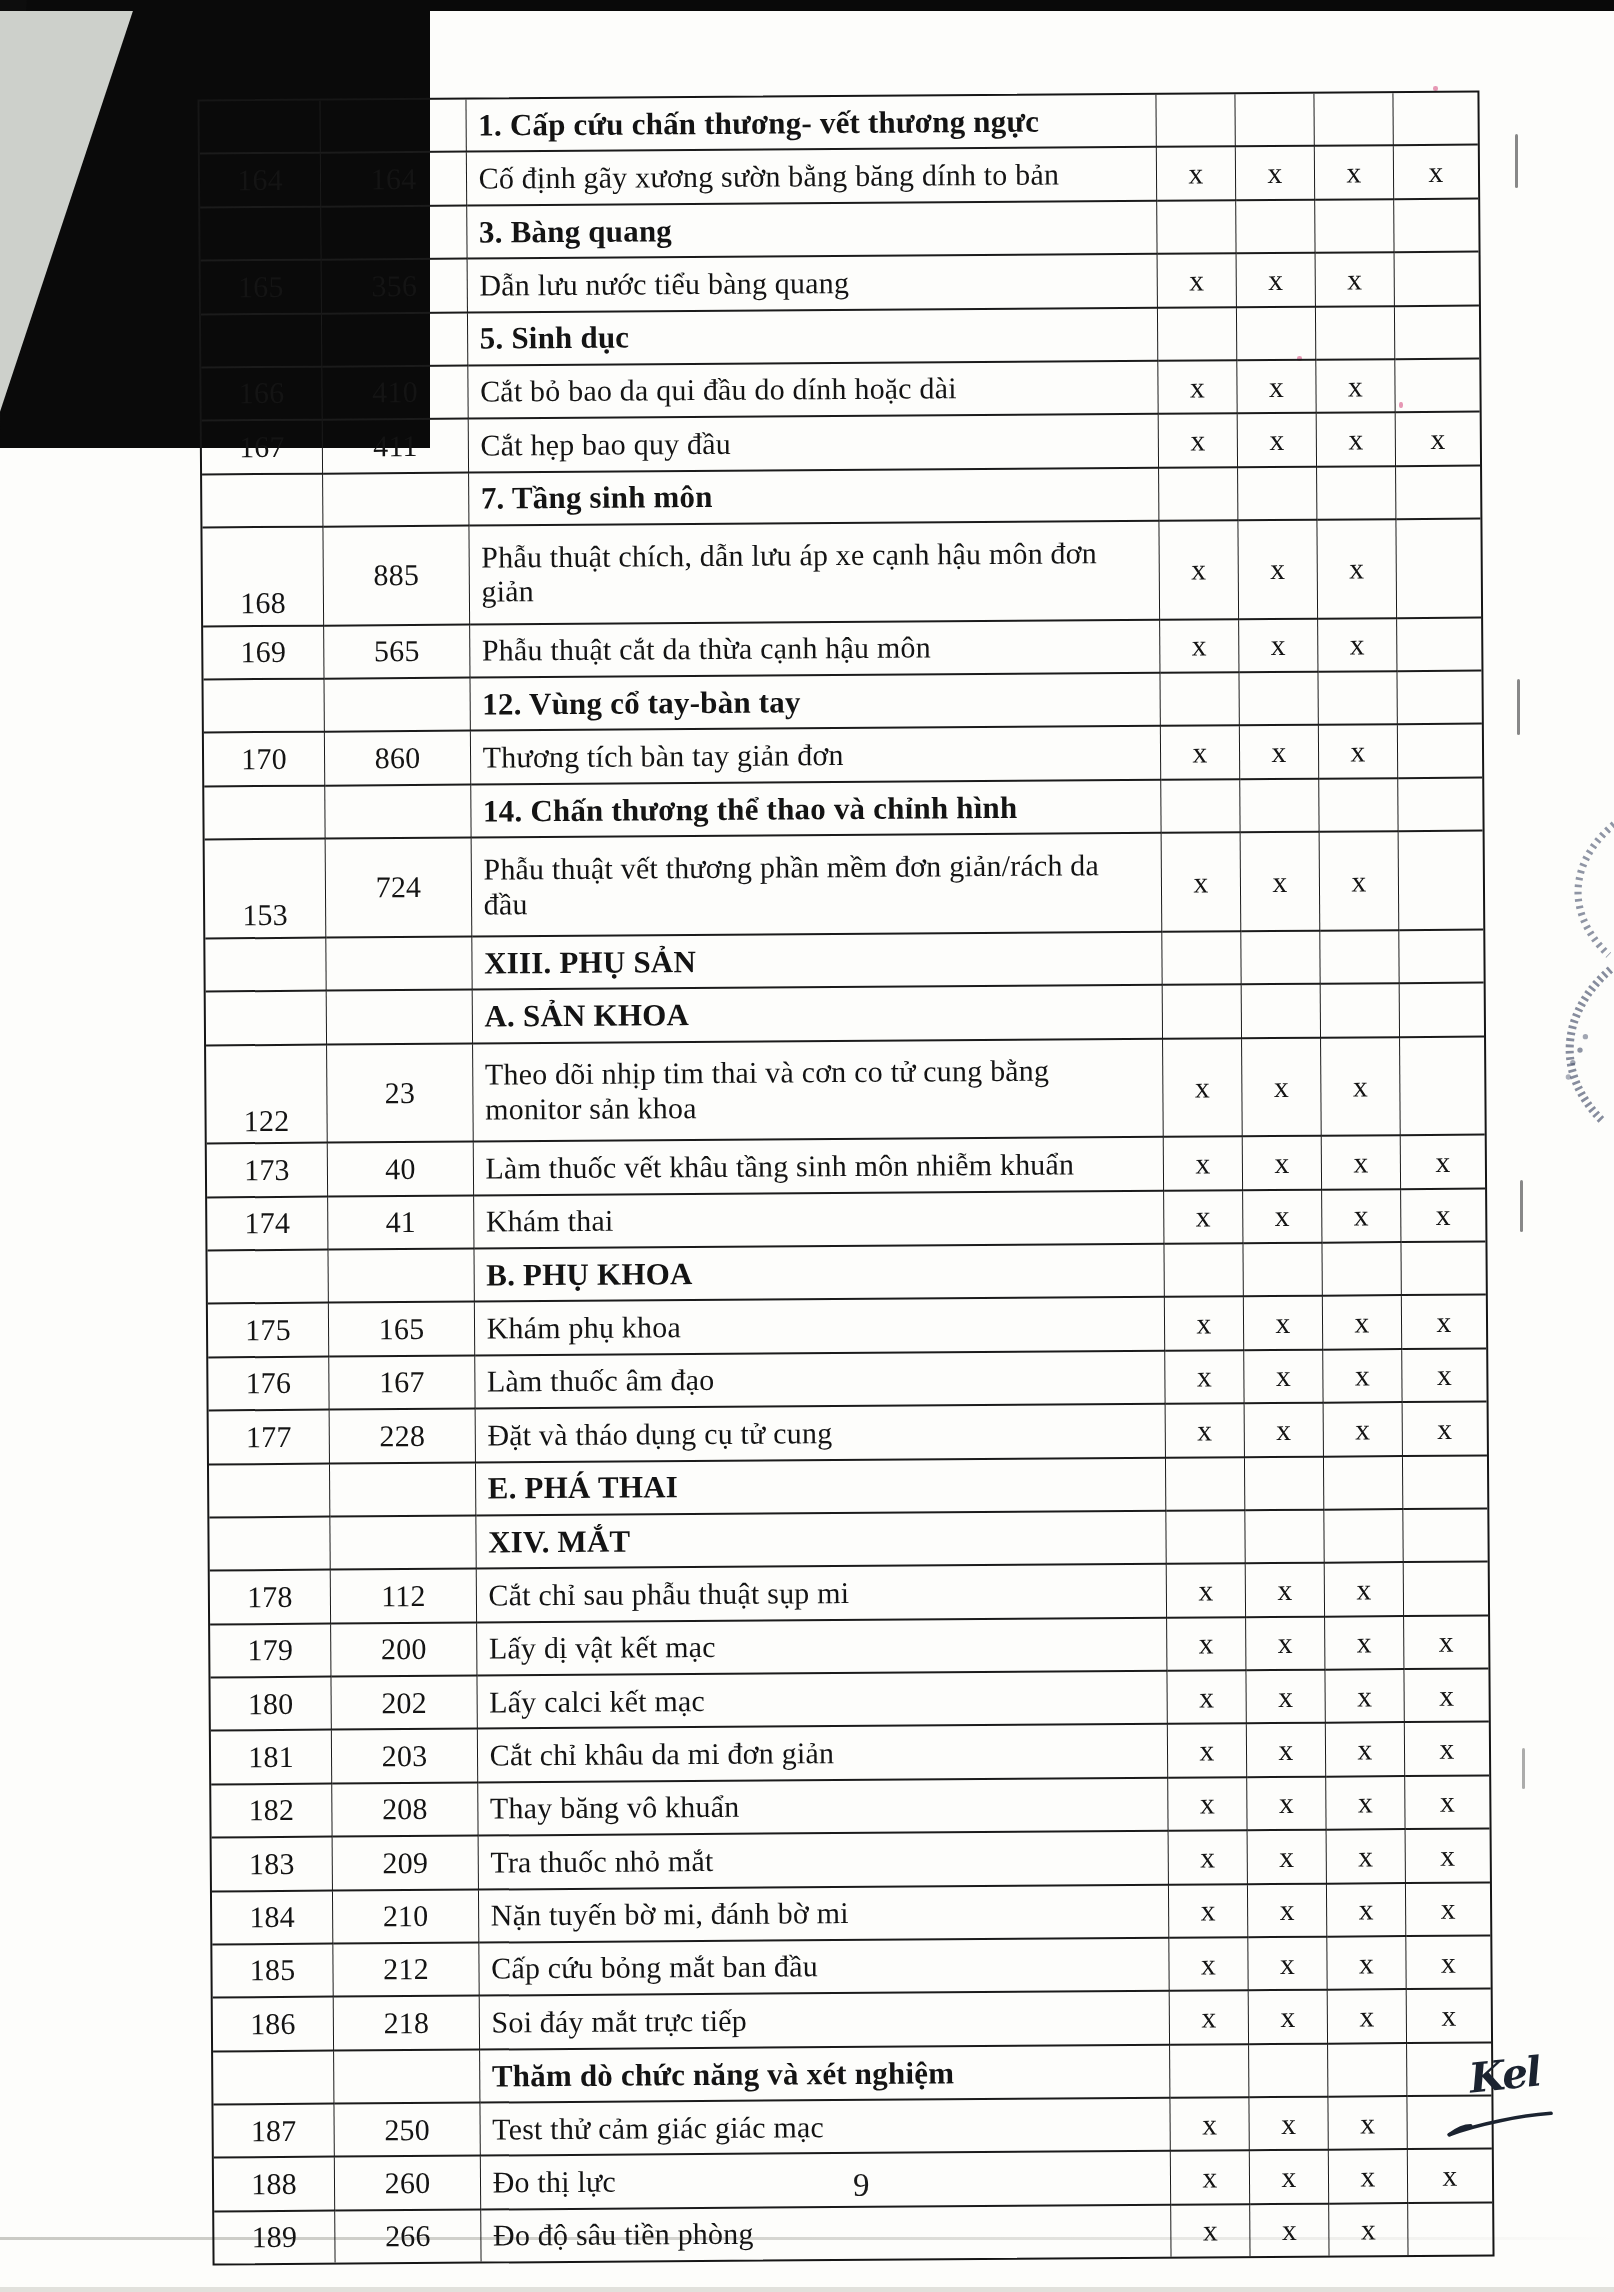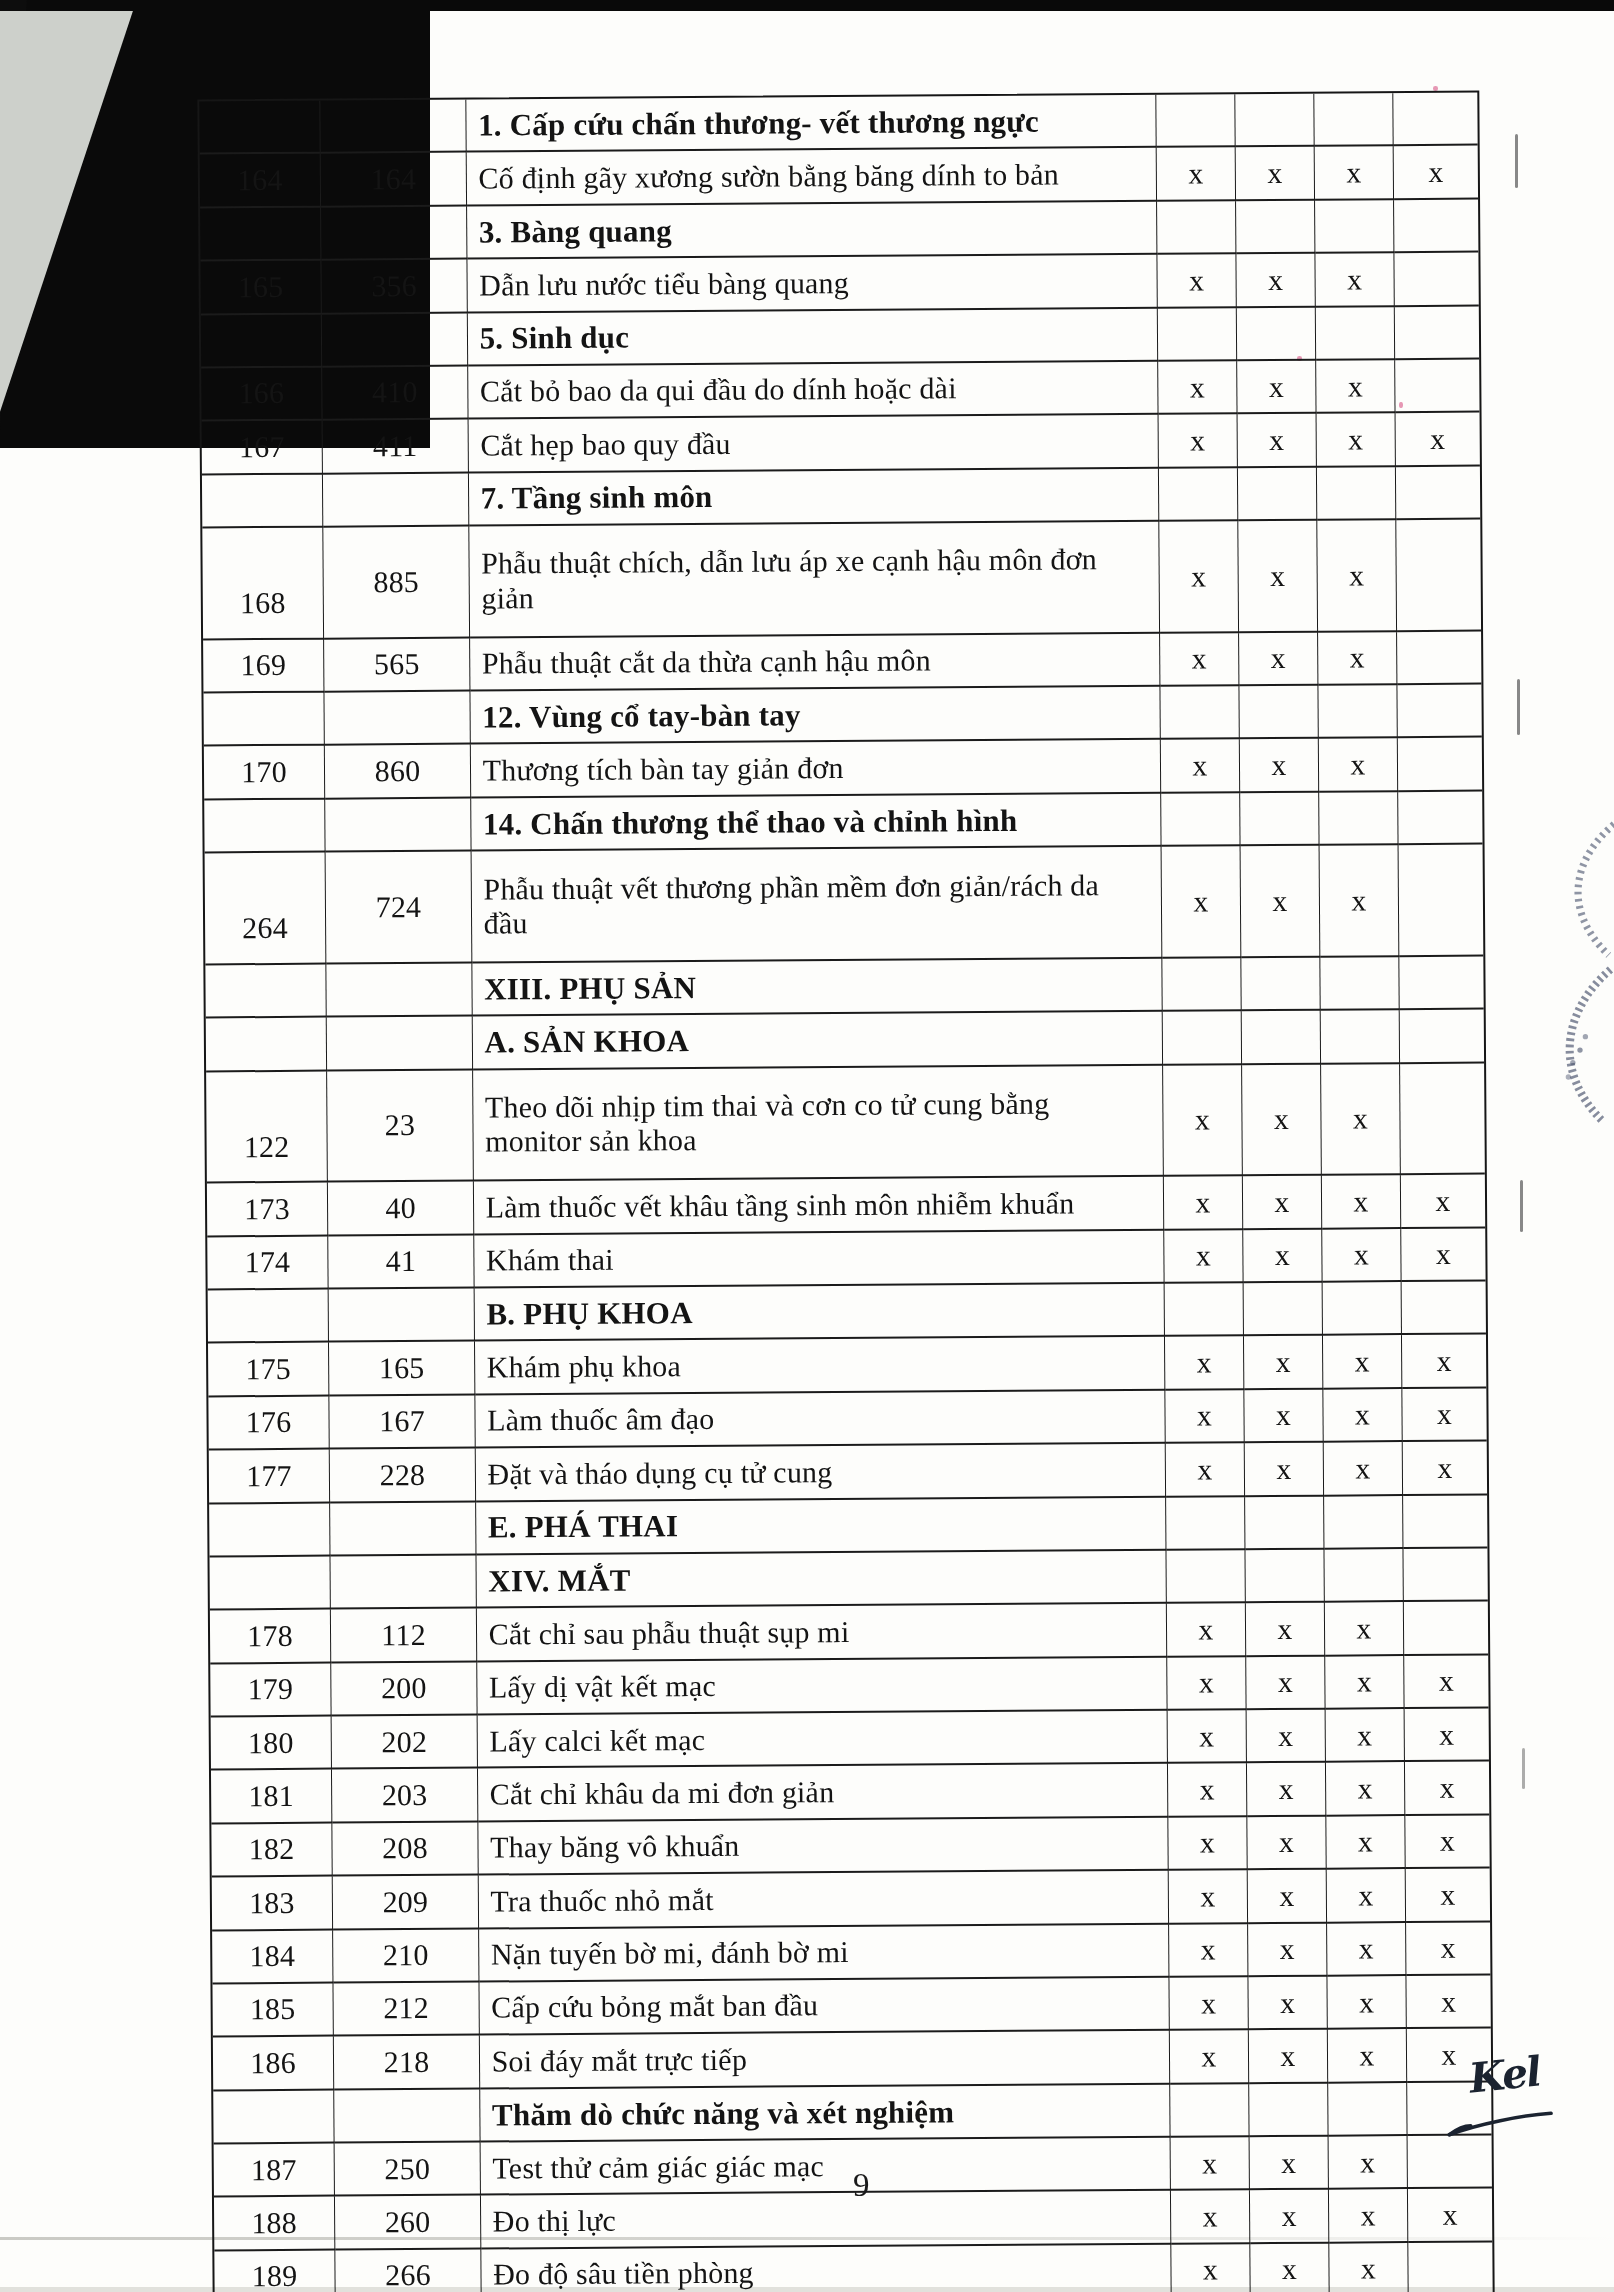--- a/index.html
+++ b/index.html
@@ -44,21 +44,21 @@
     border-right:1.8px solid #1b1b1b;border-bottom:2.7px solid #1b1b1b;
     min-height:46px;display:flex;align-items:center;justify-content:center;
     font-size:30px;line-height:1.15;padding:2.7px 0;
     letter-spacing:0.2px;
   }
   .row:last-child .cell{border-bottom:none;}
   .cell:last-child{border-right:none;}
   .name{justify-content:flex-start;text-align:left;padding:2.7px 12.5px 2.7px 11.6px;}
   .section .name{font-weight:bold;font-size:31px;}
   .tall .cell{min-height:90px;}
-  .tall .stt{align-items:flex-end;padding-bottom:17px;}
+  .tall .stt{align-items:flex-end;padding-bottom:4px;}
   .mark{font-size:29.6px;}
 
   
   .page-number{position:absolute;left:853px;top:2167px;font-size:33px;color:#1a1a1a;}
   .signature{position:absolute;left:1415px;top:2049px;width:215px;height:125px;}
   .sig-text{
     position:absolute;left:54px;top:1.8px;font-family:"DejaVu Serif",serif;
     font-style:italic;font-size:41px;font-weight:bold;color:#1b2330;
     transform:rotate(-6deg);letter-spacing:-1.8px;
   }
@@ -203,21 +203,21 @@
     <div class="row section">
       <div class="cell stt"></div>
       <div class="cell code"></div>
       <div class="cell name">14. Chấn thương thể thao và chỉnh hình</div>
       <div class="cell mark"></div>
       <div class="cell mark"></div>
       <div class="cell mark"></div>
       <div class="cell mark"></div>
     </div>
     <div class="row item tall">
-      <div class="cell stt">264</div>
+      <div class="cell stt">153</div>
       <div class="cell code">724</div>
       <div class="cell name">Phẫu thuật vết thương phần mềm đơn giản/rách da đầu</div>
       <div class="cell mark">x</div>
       <div class="cell mark">x</div>
       <div class="cell mark">x</div>
       <div class="cell mark"></div>
     </div>
     <div class="row section">
       <div class="cell stt"></div>
       <div class="cell code"></div>

